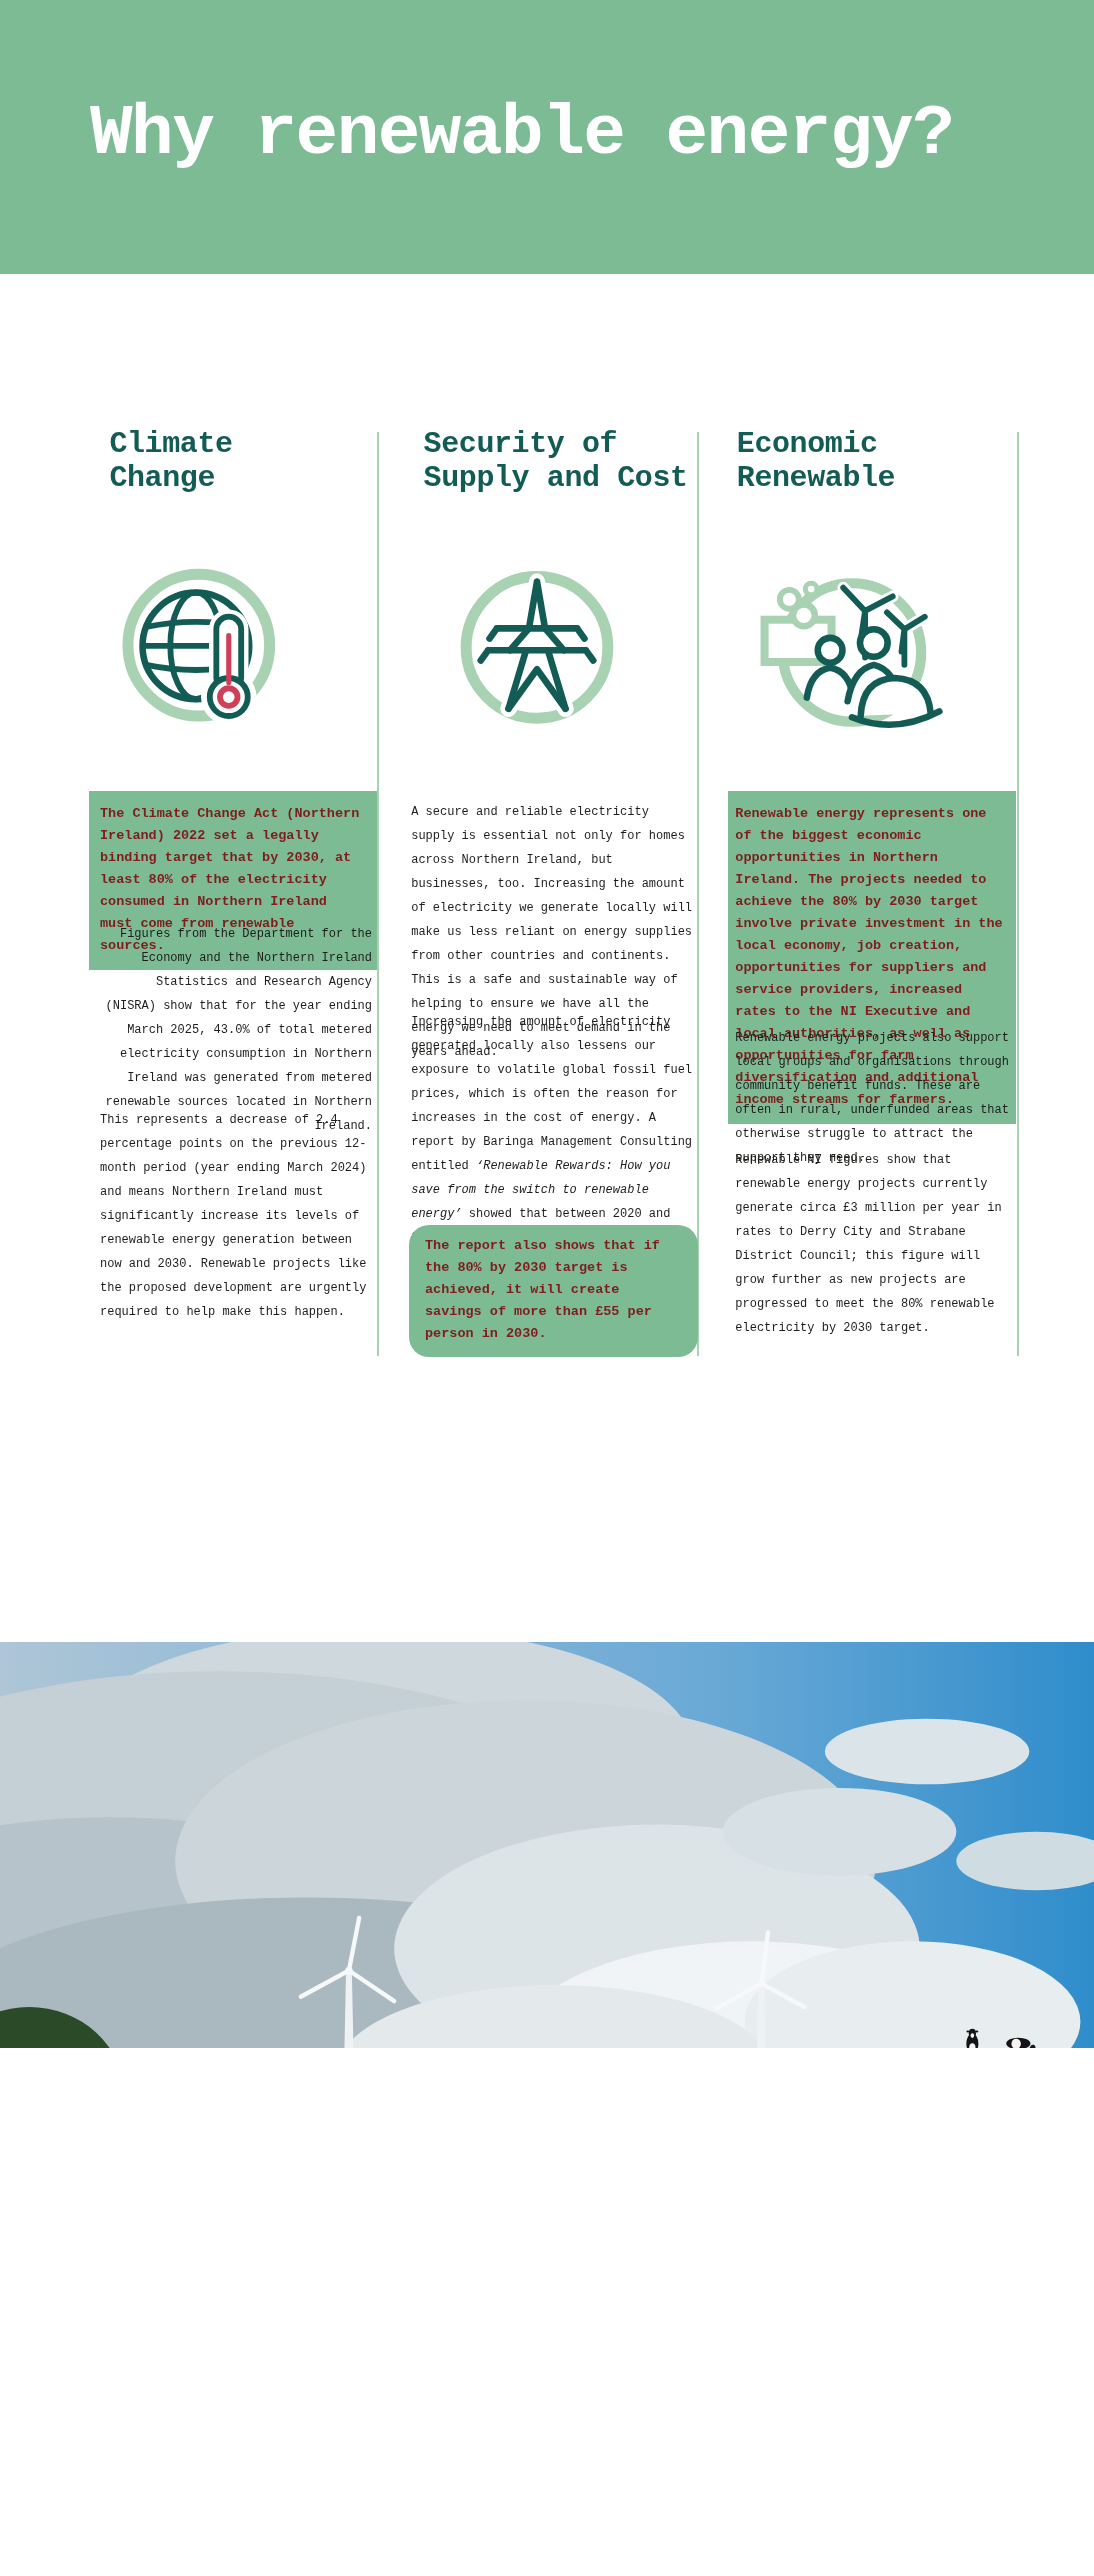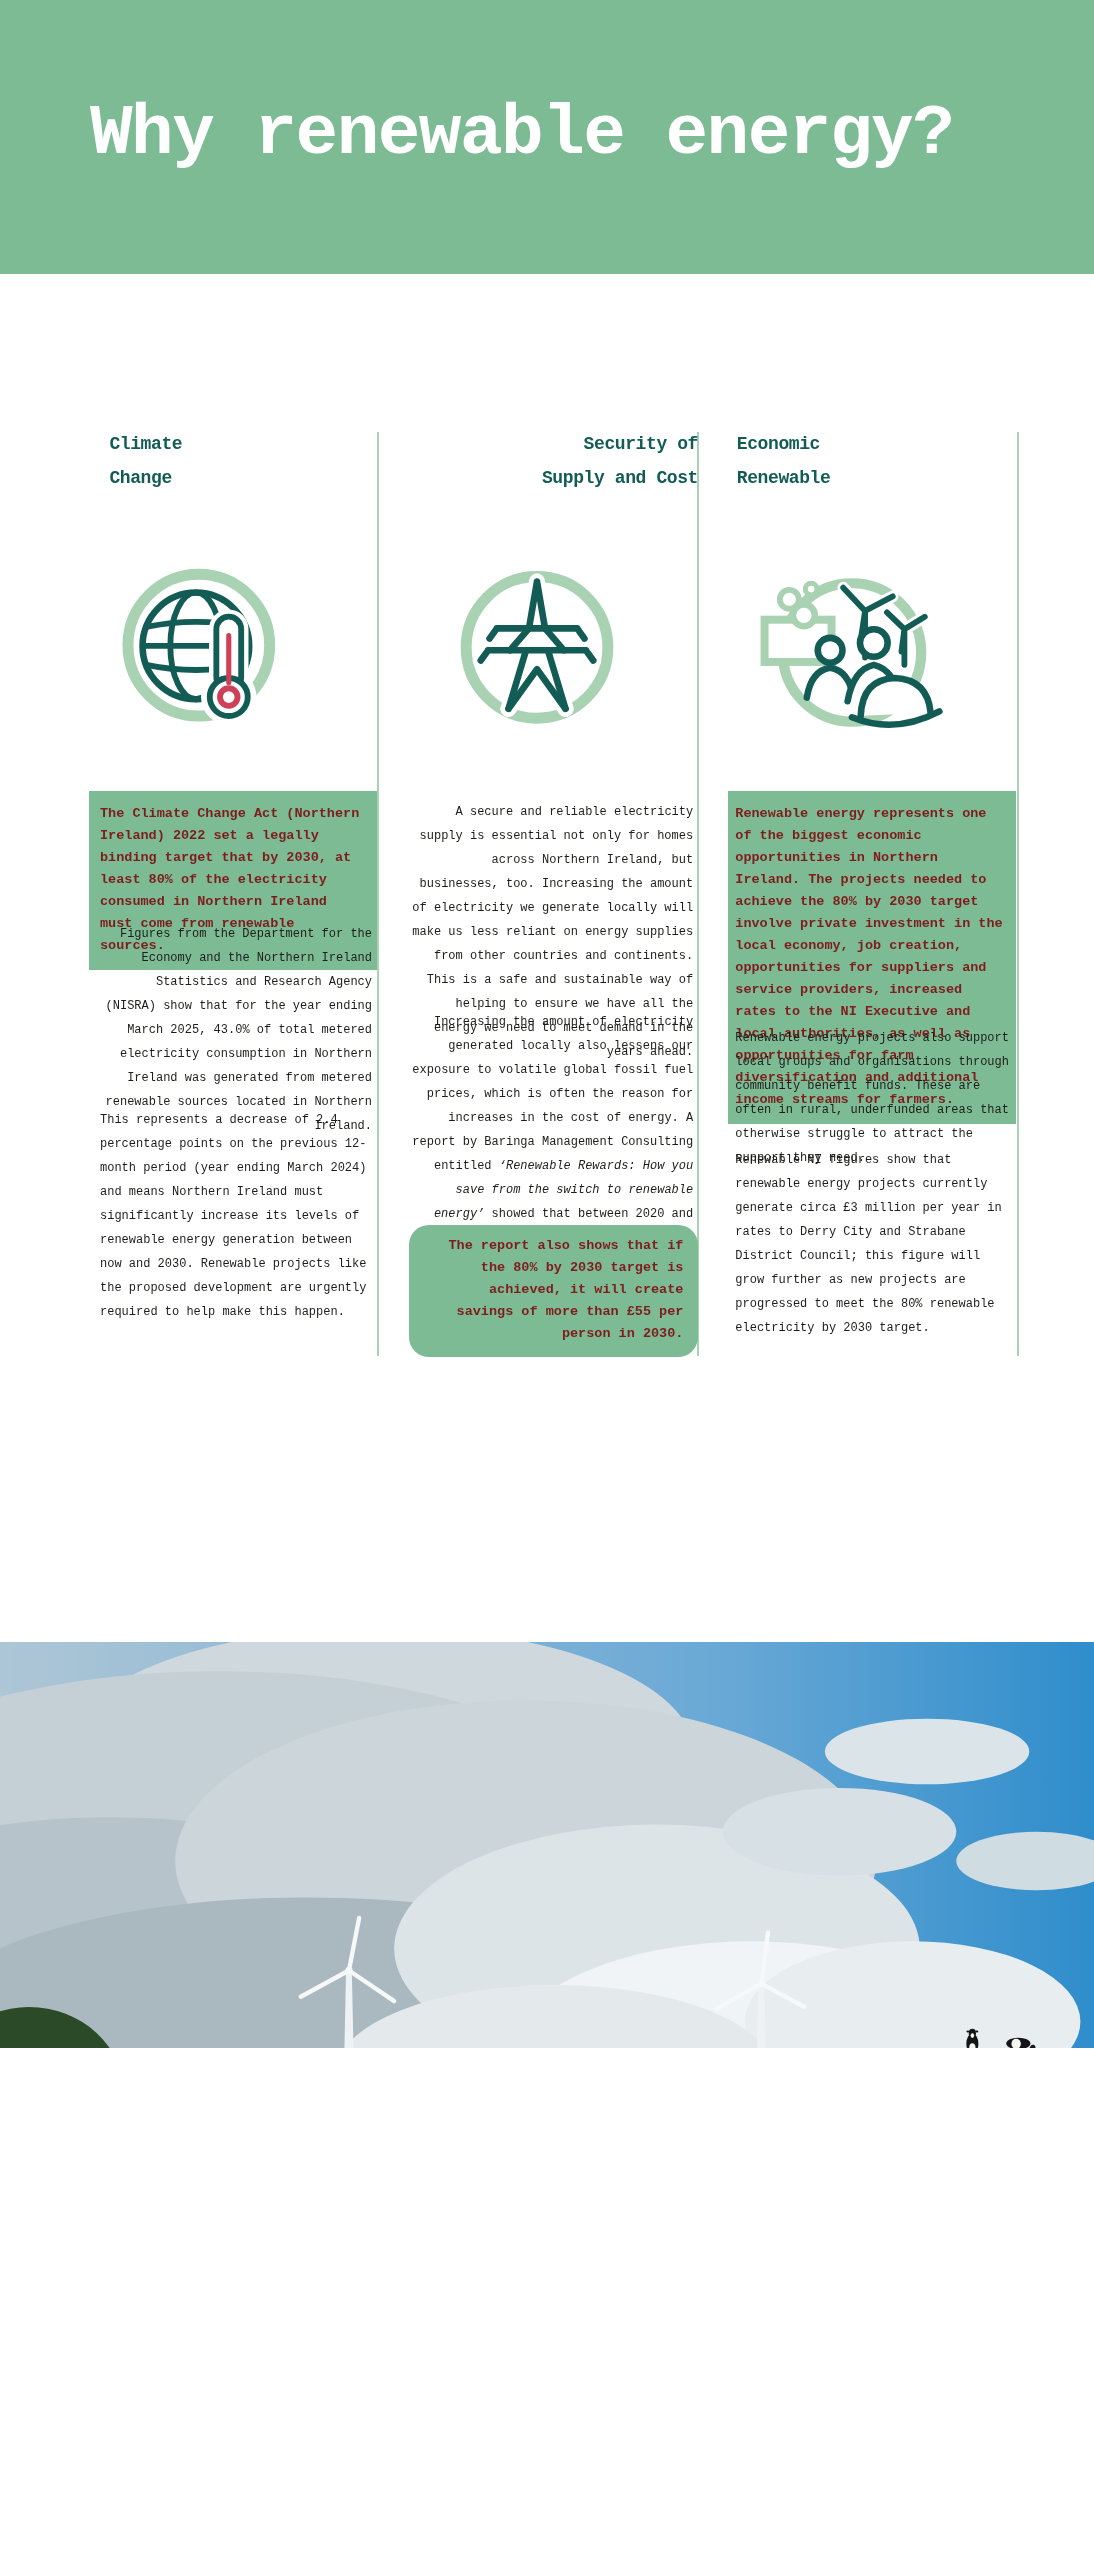--- a/index.html
+++ b/index.html
@@ -14,23 +14,23 @@
         font-family:Liberation Mono, monospace;overflow:hidden;}
   .band{position:absolute;left:0;width:1095px;background:var(--brand-green);}
   .band.top{top:0;height:274px;}
   .band.bottom{top:2307px;height:269px;}
   h1.title{position:absolute;left:90px;top:97px;margin:0;color:#fff;
         font-size:71px;line-height:1.05;font-weight:700;letter-spacing:-1.5px;}
   .vline{position:absolute;top:432px;height:924px;width:2.2px;background:var(--light-green);}
   #v1{left:377px;} #v2{left:697px;} #v3{left:1017px;}
   .col{position:absolute;top:427px;height:934px;}
   #col1{left:89px;width:288px;}
-  #col2{left:409px;width:289px;text-align:right;}
+  #col2{left:409px;width:289px;}
   #col3{left:728px;width:288px;}
-  .col h2{margin:0;font-weight:700;font-size:18px;line-height:34px;
+  .col h2{margin:0;font-weight:700;font-size:30px;line-height:34px;
         color:var(--dark-teal);letter-spacing:-0.4px;}
   .col h2 span{display:block;}
   #col1 h2{padding-left:20.4px;} #col2 h2{padding-left:14.6px;} #col3 h2{padding-left:8.8px;}
   .icon-wrap{position:absolute;top:134px;}
   #col1 .icon-wrap{left:28px;} #col2 .icon-wrap{left:44px;} #col3 .icon-wrap{left:22px;}
   .hl{position:absolute;left:0;width:100%;box-sizing:border-box;
         background:var(--brand-green);color:#7f1d1d;font-weight:700;
         font-size:13.5px;line-height:22px;}
   #col1 .hl{top:364px;min-height:111px;padding:12.4px 11px;}
   #col2 .hl{top:798px;min-height:85px;padding:10.2px 14.6px 11.7px 16px;border-radius:20px;}

